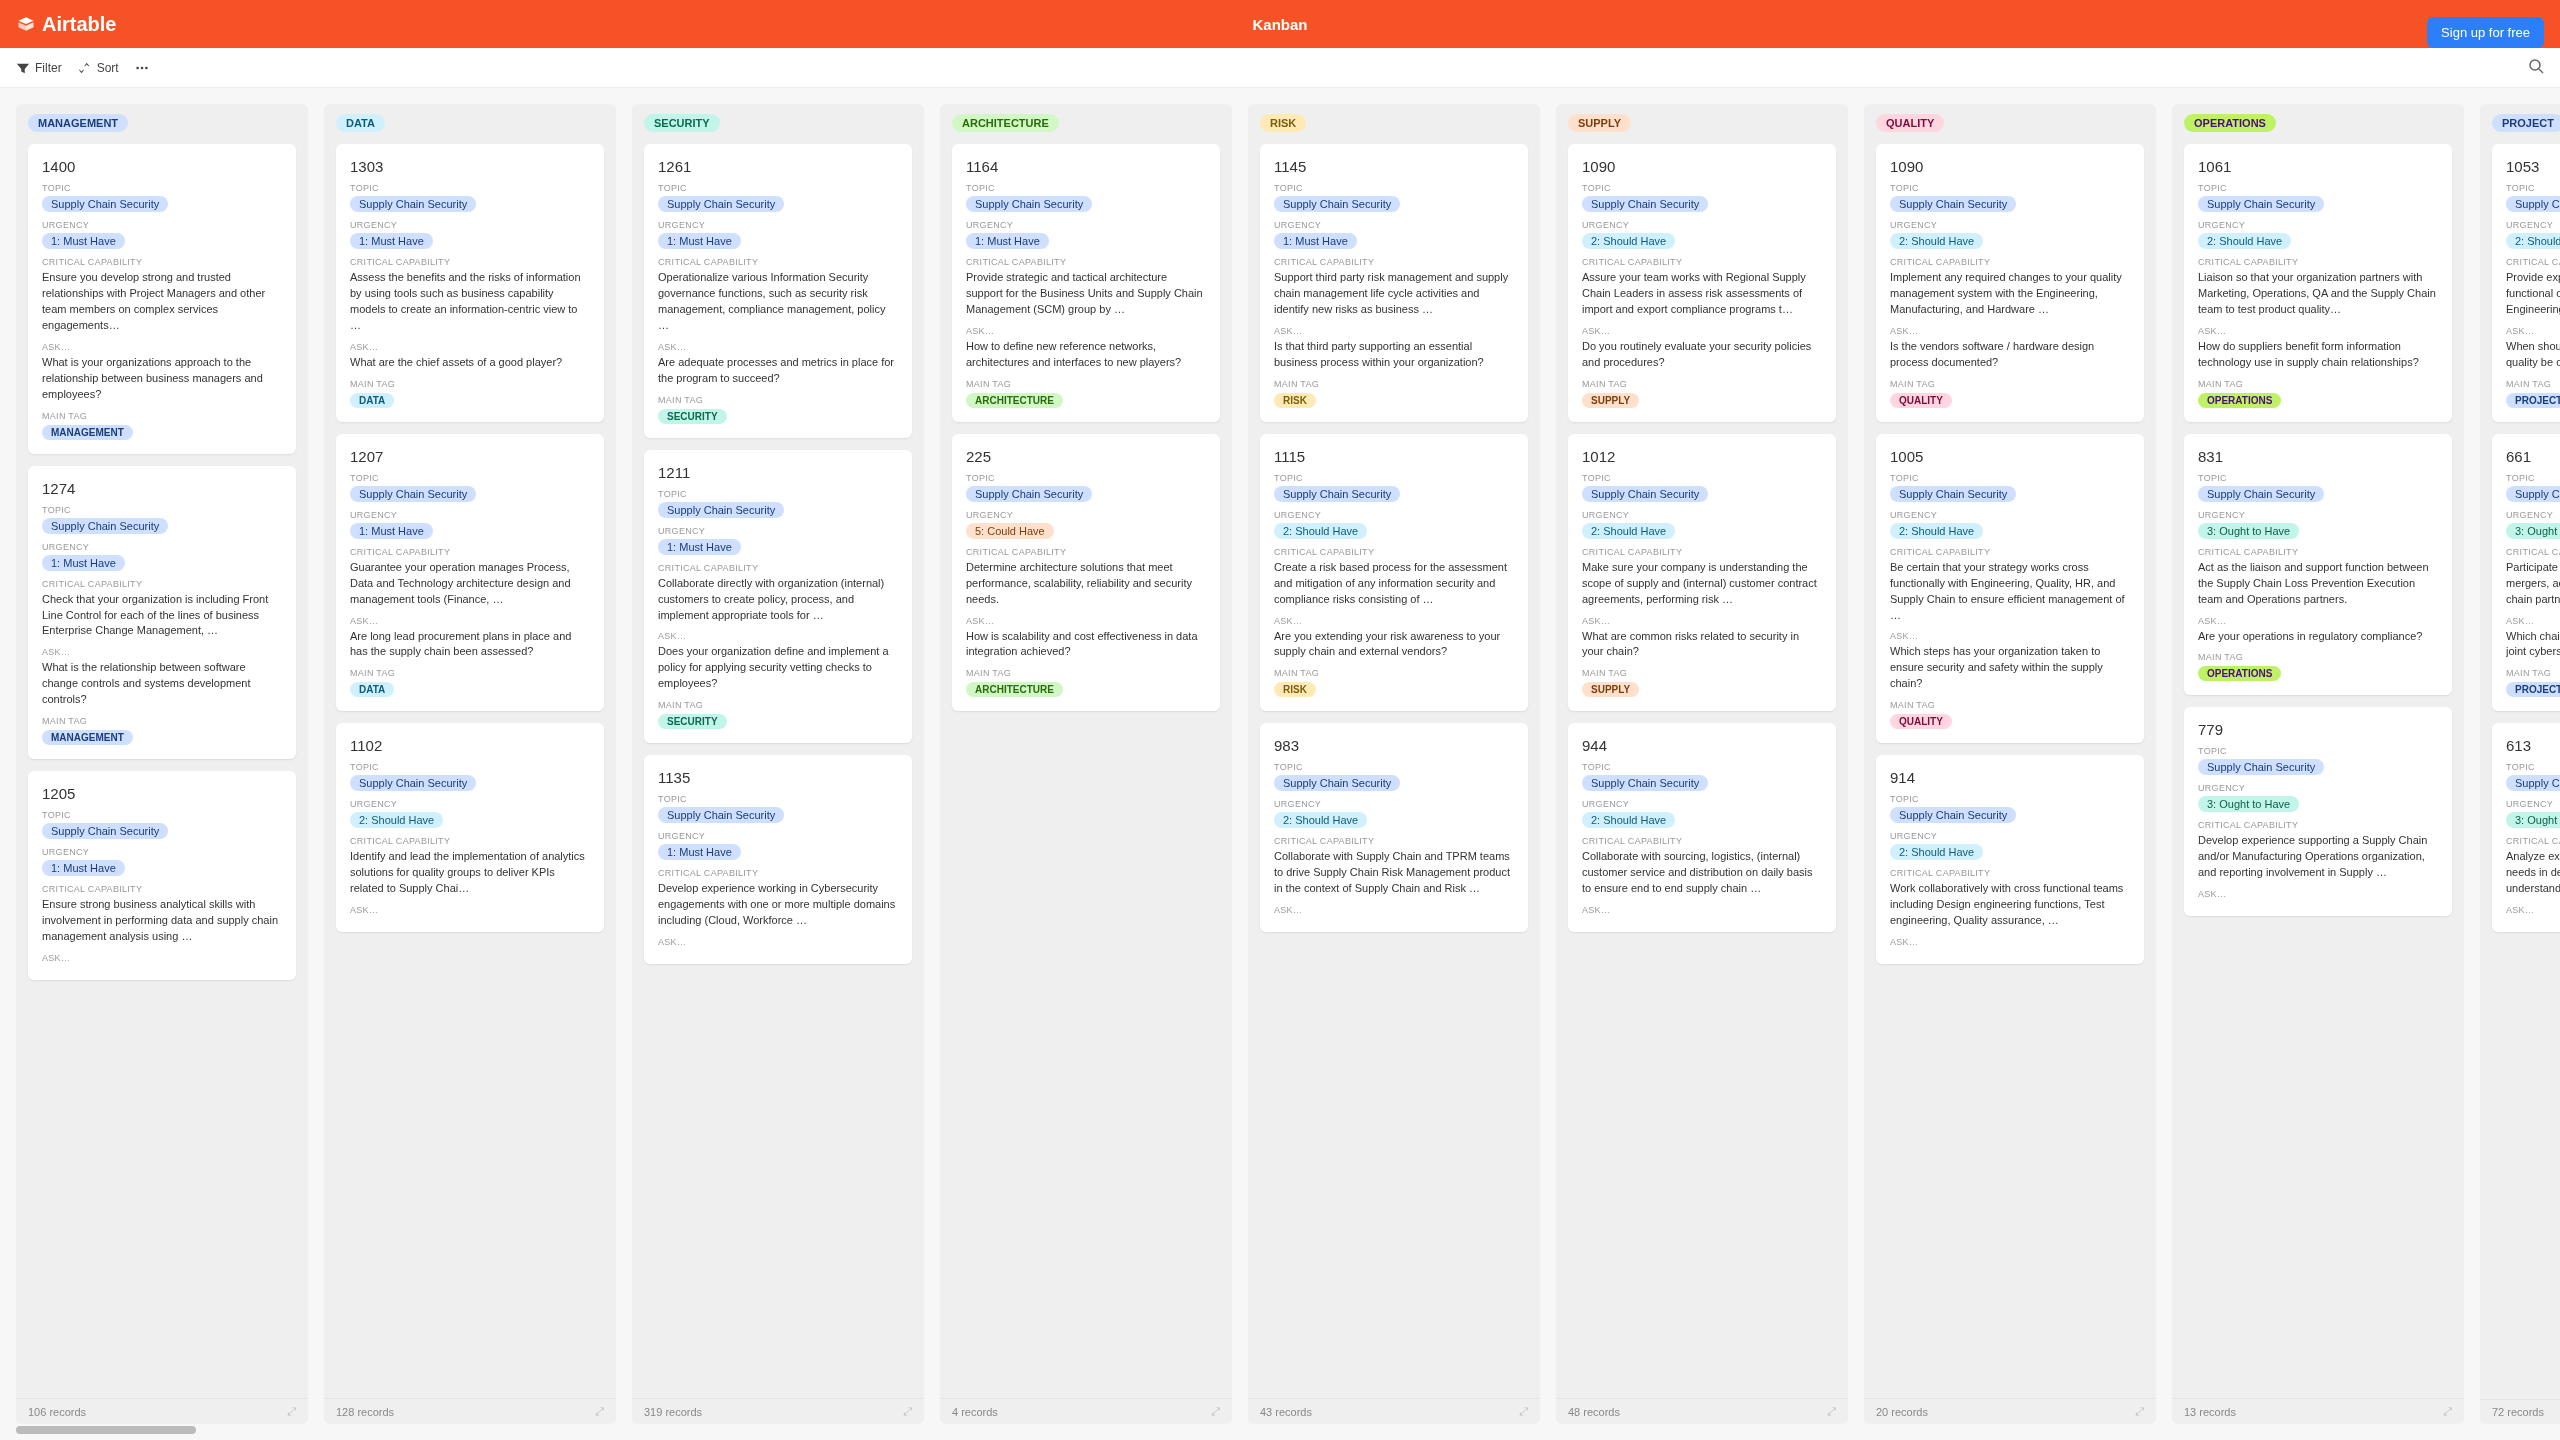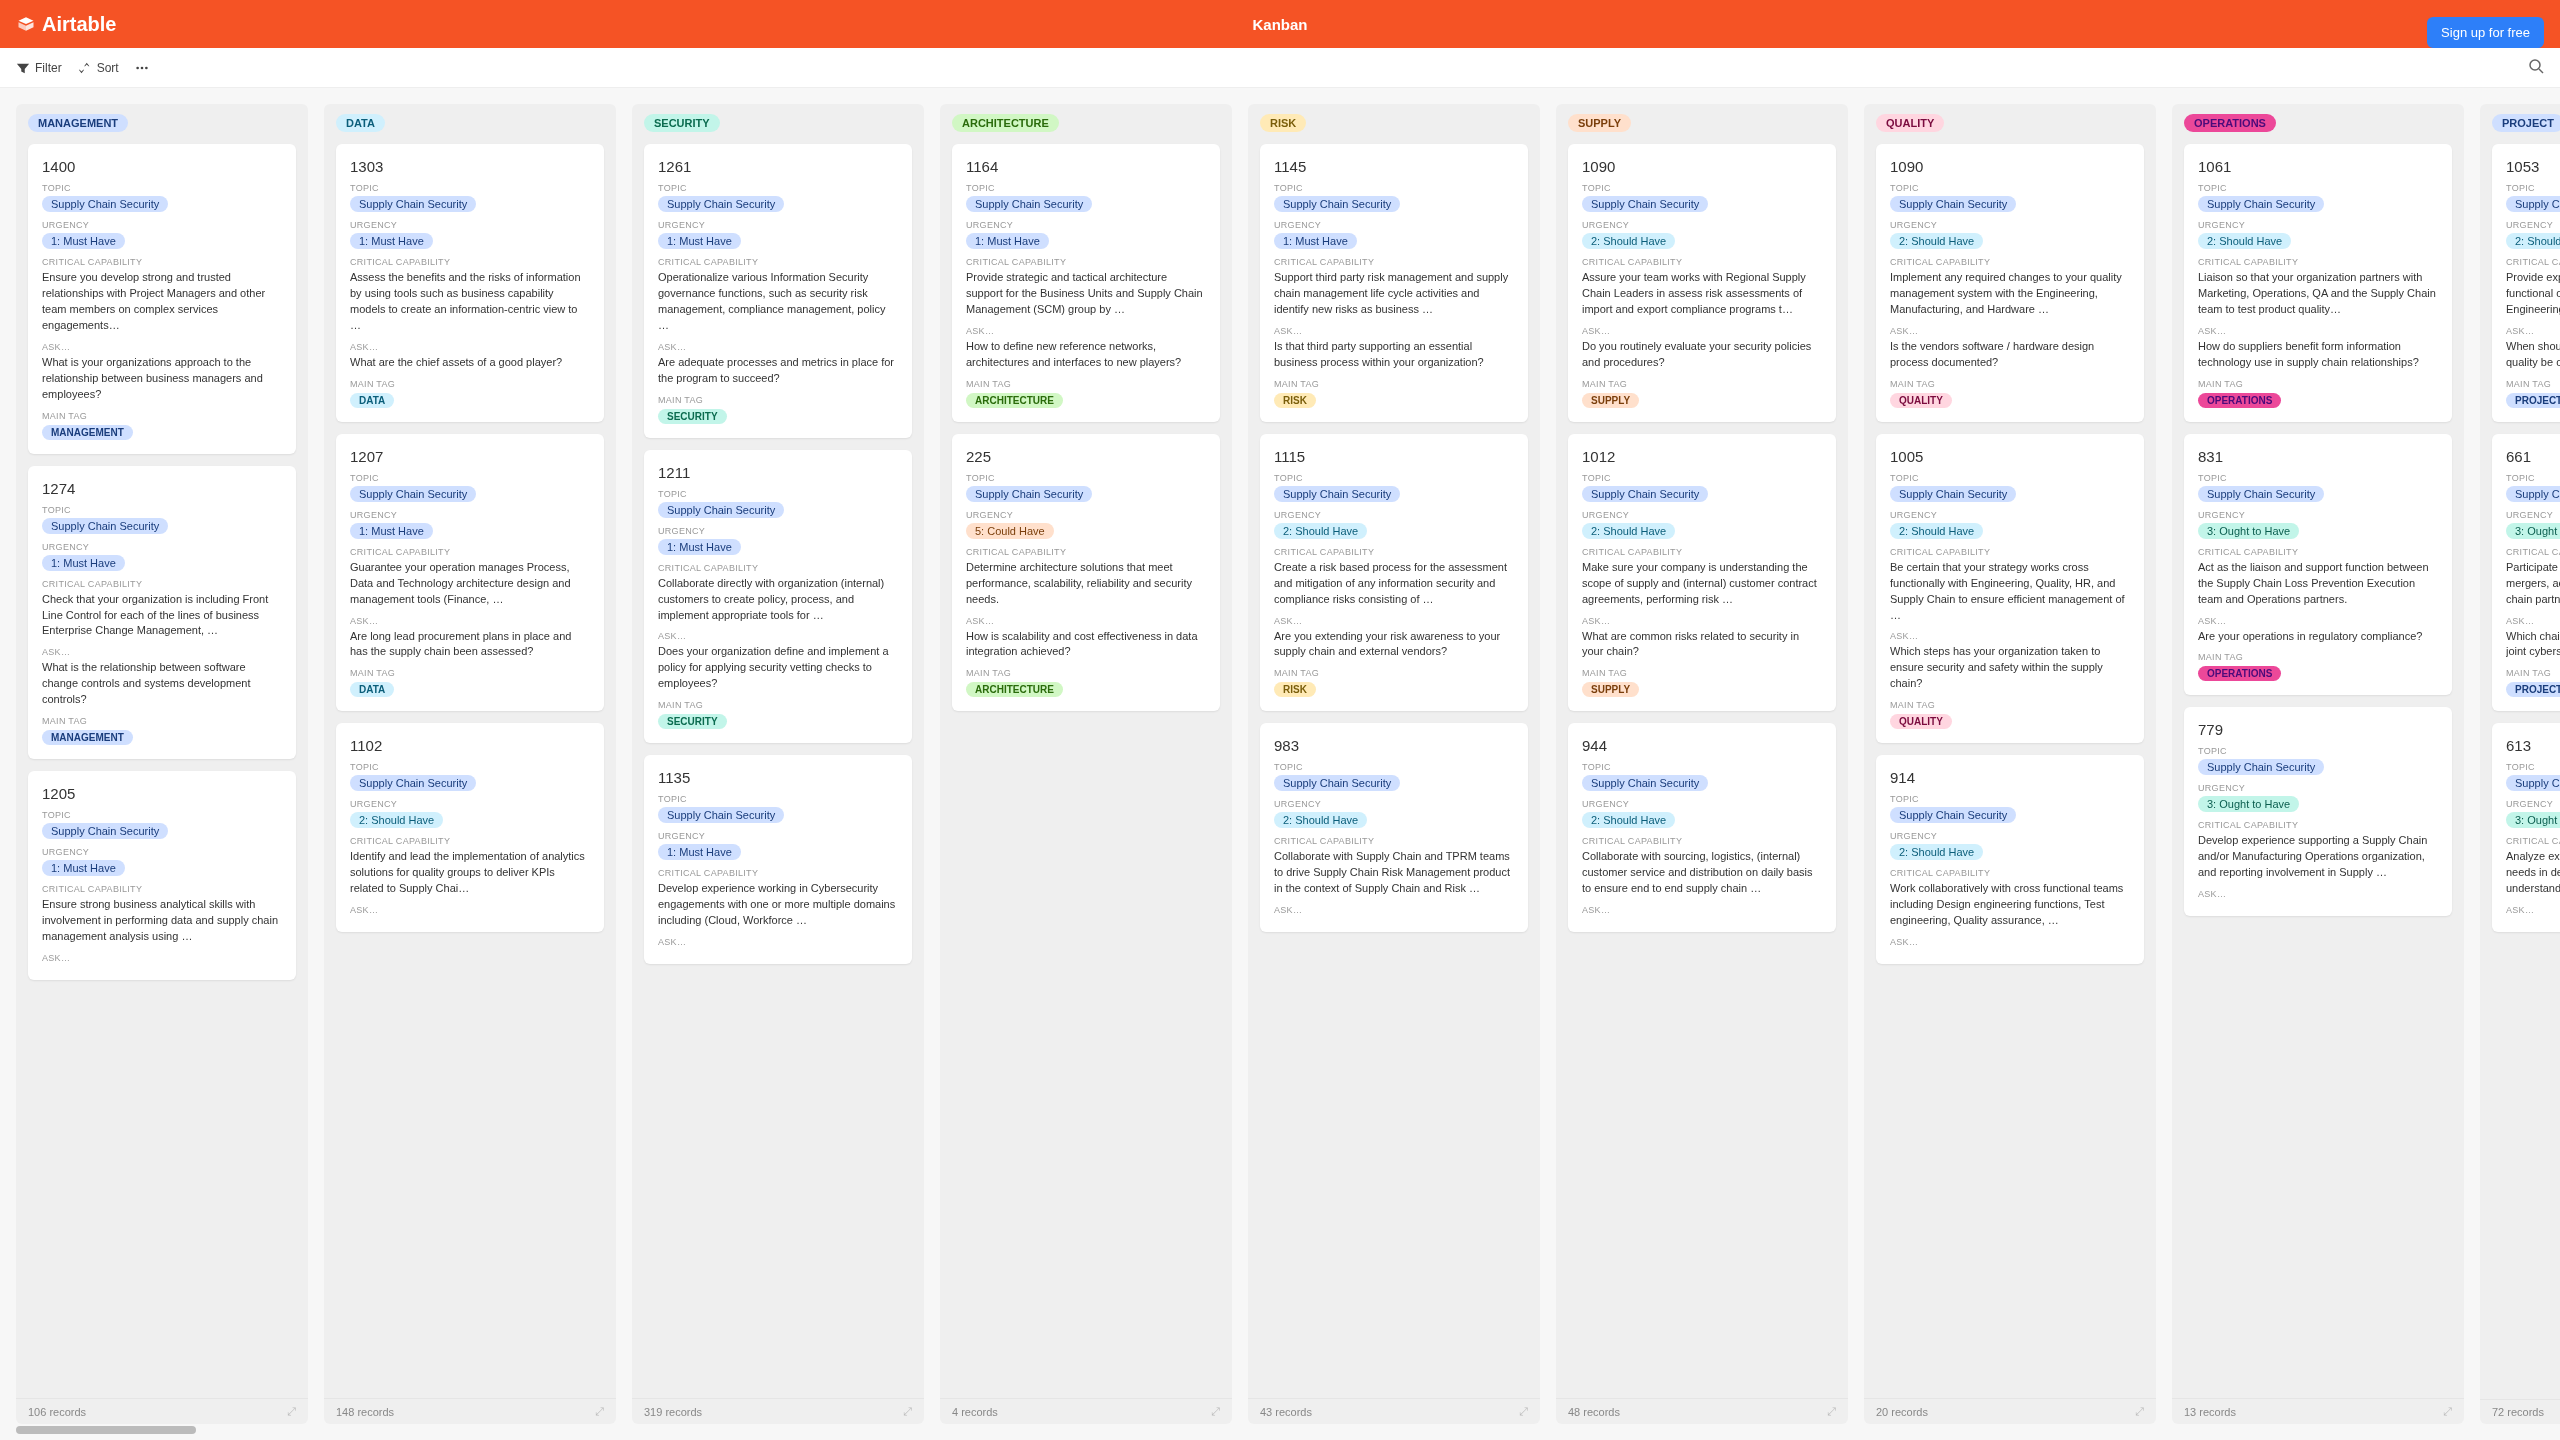--- a/index.html
+++ b/index.html
@@ -34,21 +34,21 @@
 .expand-icon { cursor: pointer; opacity: 0.5; font-size: 11px; }
 .bottom-scroll { position: fixed; bottom: 6px; left: 16px; width: 180px; height: 8px; background: #bbb; border-radius: 4px; }
 
 .t-MANAGEMENT { background: #cfdfff; color: #1a3d7c; }
 .t-DATA { background: #d0f0fd; color: #0b5e7a; }
 .t-SECURITY { background: #c2f5e9; color: #0b6b4f; }
 .t-ARCHITECTURE { background: #d1f7c4; color: #2a6b0b; }
 .t-RISK { background: #ffeab6; color: #7a5e0b; }
 .t-SUPPLY { background: #ffe0cc; color: #7a3e0b; }
 .t-QUALITY { background: #ffd6e0; color: #7a0b3e; }
-.t-OPERATIONS { background: #ec4899; color: #4b0b7a; }
+.t-OPERATIONS { background: #bef264; color: #4b0b7a; }
 .t-PROJECT { background: #cfdfff; color: #1a3d7c; }
 </style>
 </head>
 <body>
 
 <div class="header">
   <div class="logo">
     <svg viewBox="0 0 24 24">
         <path fill="white" d="M3 8l9-4 9 4-9 4z"></path>
         <path fill="white" opacity="0.7" d="M3 10l9 4v6l-9-4z"></path>
@@ -102,21 +102,21 @@
       </div>
     </div>
     <div class="column">
       <div class="col-header"><span class="col-tag t-DATA">DATA</span></div>
       <div class="col-body">
         <div class="card"><div class="card-title">1303</div><div class="field-label">TOPIC</div><span class="pill pill-blue">Supply Chain Security</span><div class="field-label">URGENCY</div><span class="pill pill-blue">1: Must Have</span><div class="field-label">CRITICAL CAPABILITY</div><div class="field-text">Assess the benefits and the risks of information by using tools such as business capability models to create an information-centric view to …</div><div class="field-label">ASK…</div><div class="field-text three">What are the chief assets of a good player?</div><div class="field-label">MAIN TAG</div><span class="pill t-DATA" style="font-size:10px;font-weight:600">DATA</span></div>
         <div class="card"><div class="card-title">1207</div><div class="field-label">TOPIC</div><span class="pill pill-blue">Supply Chain Security</span><div class="field-label">URGENCY</div><span class="pill pill-blue">1: Must Have</span><div class="field-label">CRITICAL CAPABILITY</div><div class="field-text">Guarantee your operation manages Process, Data and Technology architecture design and management tools (Finance, …</div><div class="field-label">ASK…</div><div class="field-text three">Are long lead procurement plans in place and has the supply chain been assessed?</div><div class="field-label">MAIN TAG</div><span class="pill t-DATA" style="font-size:10px;font-weight:600">DATA</span></div>
         <div class="card"><div class="card-title">1102</div><div class="field-label">TOPIC</div><span class="pill pill-blue">Supply Chain Security</span><div class="field-label">URGENCY</div><span class="pill pill-lightblue">2: Should Have</span><div class="field-label">CRITICAL CAPABILITY</div><div class="field-text">Identify and lead the implementation of analytics solutions for quality groups to deliver KPIs related to Supply Chai…</div><div class="field-label">ASK…</div></div>
       </div>
       <div class="col-footer">
-        <span>148 records</span>
+        <span>128 records</span>
         <span class="expand-icon">⤢</span>
       </div>
     </div>
     <div class="column">
       <div class="col-header"><span class="col-tag t-SECURITY">SECURITY</span></div>
       <div class="col-body">
         <div class="card"><div class="card-title">1261</div><div class="field-label">TOPIC</div><span class="pill pill-blue">Supply Chain Security</span><div class="field-label">URGENCY</div><span class="pill pill-blue">1: Must Have</span><div class="field-label">CRITICAL CAPABILITY</div><div class="field-text">Operationalize various Information Security governance functions, such as security risk management, compliance management, policy …</div><div class="field-label">ASK…</div><div class="field-text three">Are adequate processes and metrics in place for the program to succeed?</div><div class="field-label">MAIN TAG</div><span class="pill t-SECURITY" style="font-size:10px;font-weight:600">SECURITY</span></div>
         <div class="card"><div class="card-title">1211</div><div class="field-label">TOPIC</div><span class="pill pill-blue">Supply Chain Security</span><div class="field-label">URGENCY</div><span class="pill pill-blue">1: Must Have</span><div class="field-label">CRITICAL CAPABILITY</div><div class="field-text">Collaborate directly with organization (internal) customers to create policy, process, and implement appropriate tools for …</div><div class="field-label">ASK…</div><div class="field-text three">Does your organization define and implement a policy for applying security vetting checks to employees?</div><div class="field-label">MAIN TAG</div><span class="pill t-SECURITY" style="font-size:10px;font-weight:600">SECURITY</span></div>
         <div class="card"><div class="card-title">1135</div><div class="field-label">TOPIC</div><span class="pill pill-blue">Supply Chain Security</span><div class="field-label">URGENCY</div><span class="pill pill-blue">1: Must Have</span><div class="field-label">CRITICAL CAPABILITY</div><div class="field-text">Develop experience working in Cybersecurity engagements with one or more multiple domains including (Cloud, Workforce …</div><div class="field-label">ASK…</div></div>
       </div>

